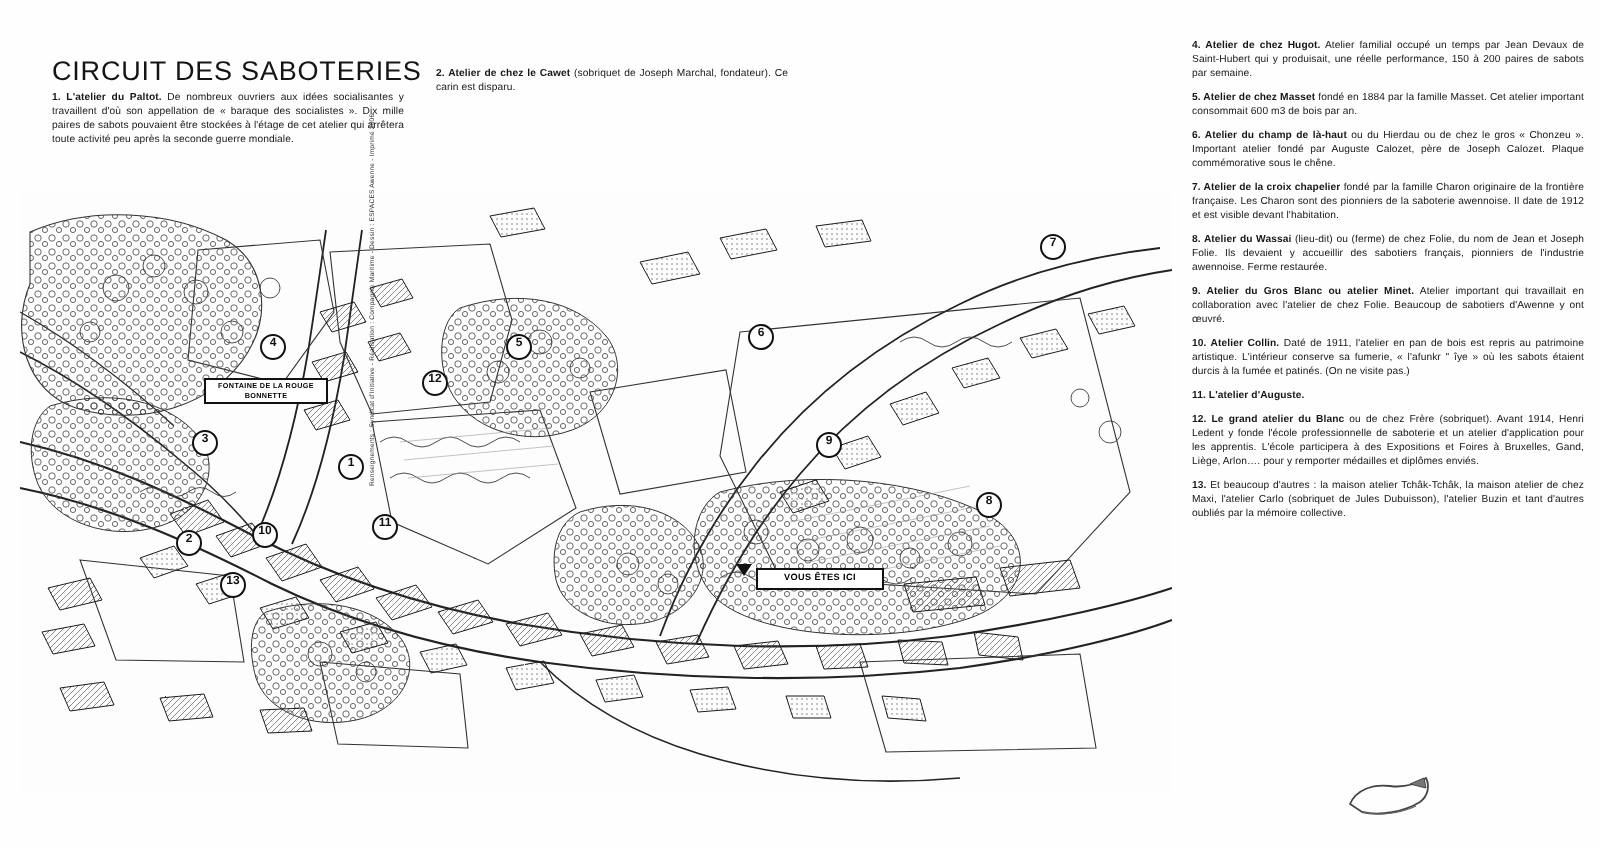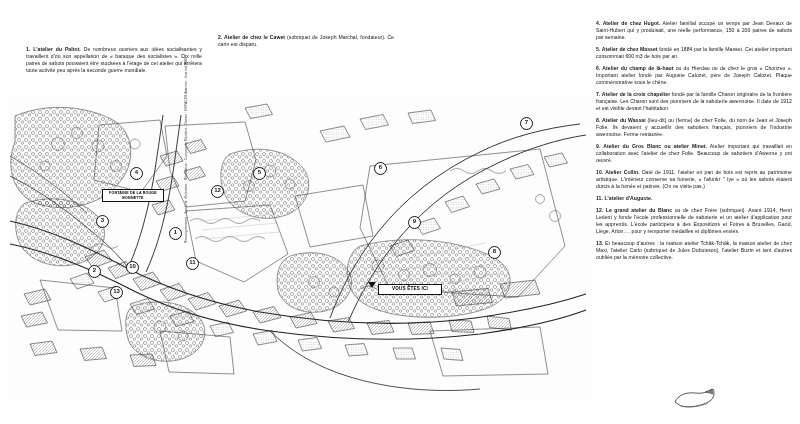--- a/index.html
+++ b/index.html
@@ -45,20 +45,21 @@
           transform:rotate(-90deg);transform-origin:0 0;white-space:nowrap;}
 
   .sabot{position:absolute;}
   #sabot-right{left:672px;top:386px;width:46px;height:26px;}
 </style>
 </head>
 <body>
 
 <div class="page">
 
+  <div id="title">CIRCUIT DES SABOTERIES</div>
 
   <div class="txt" id="col-left">
     <p><span><b>1. L'atelier du Paltot.</b> De nombreux ouvriers aux idées socialisantes y travaillent d'où son appellation de « baraque des socialistes ». Dix mille paires de sabots pouvaient être stockées à l'étage de cet atelier qui arrêtera toute activité peu après la seconde guerre mondiale.</span></p>
   </div>
 
   <div class="txt" id="col-mid-top">
     <p><span><b>2. Atelier de chez le Cawet</b> (sobriquet de Joseph Marchal, fondateur). Ce carin est disparu.</span></p>
   </div>
 
   <div class="txt" id="col-bottom">

